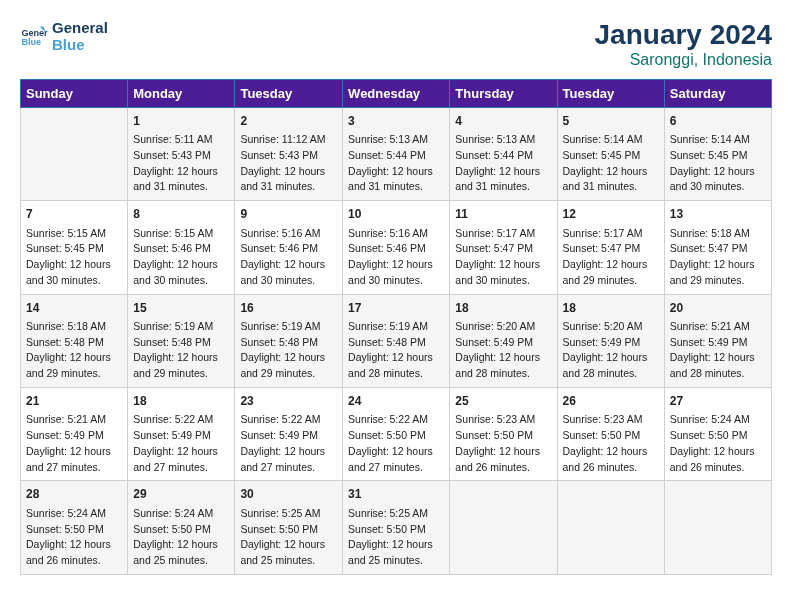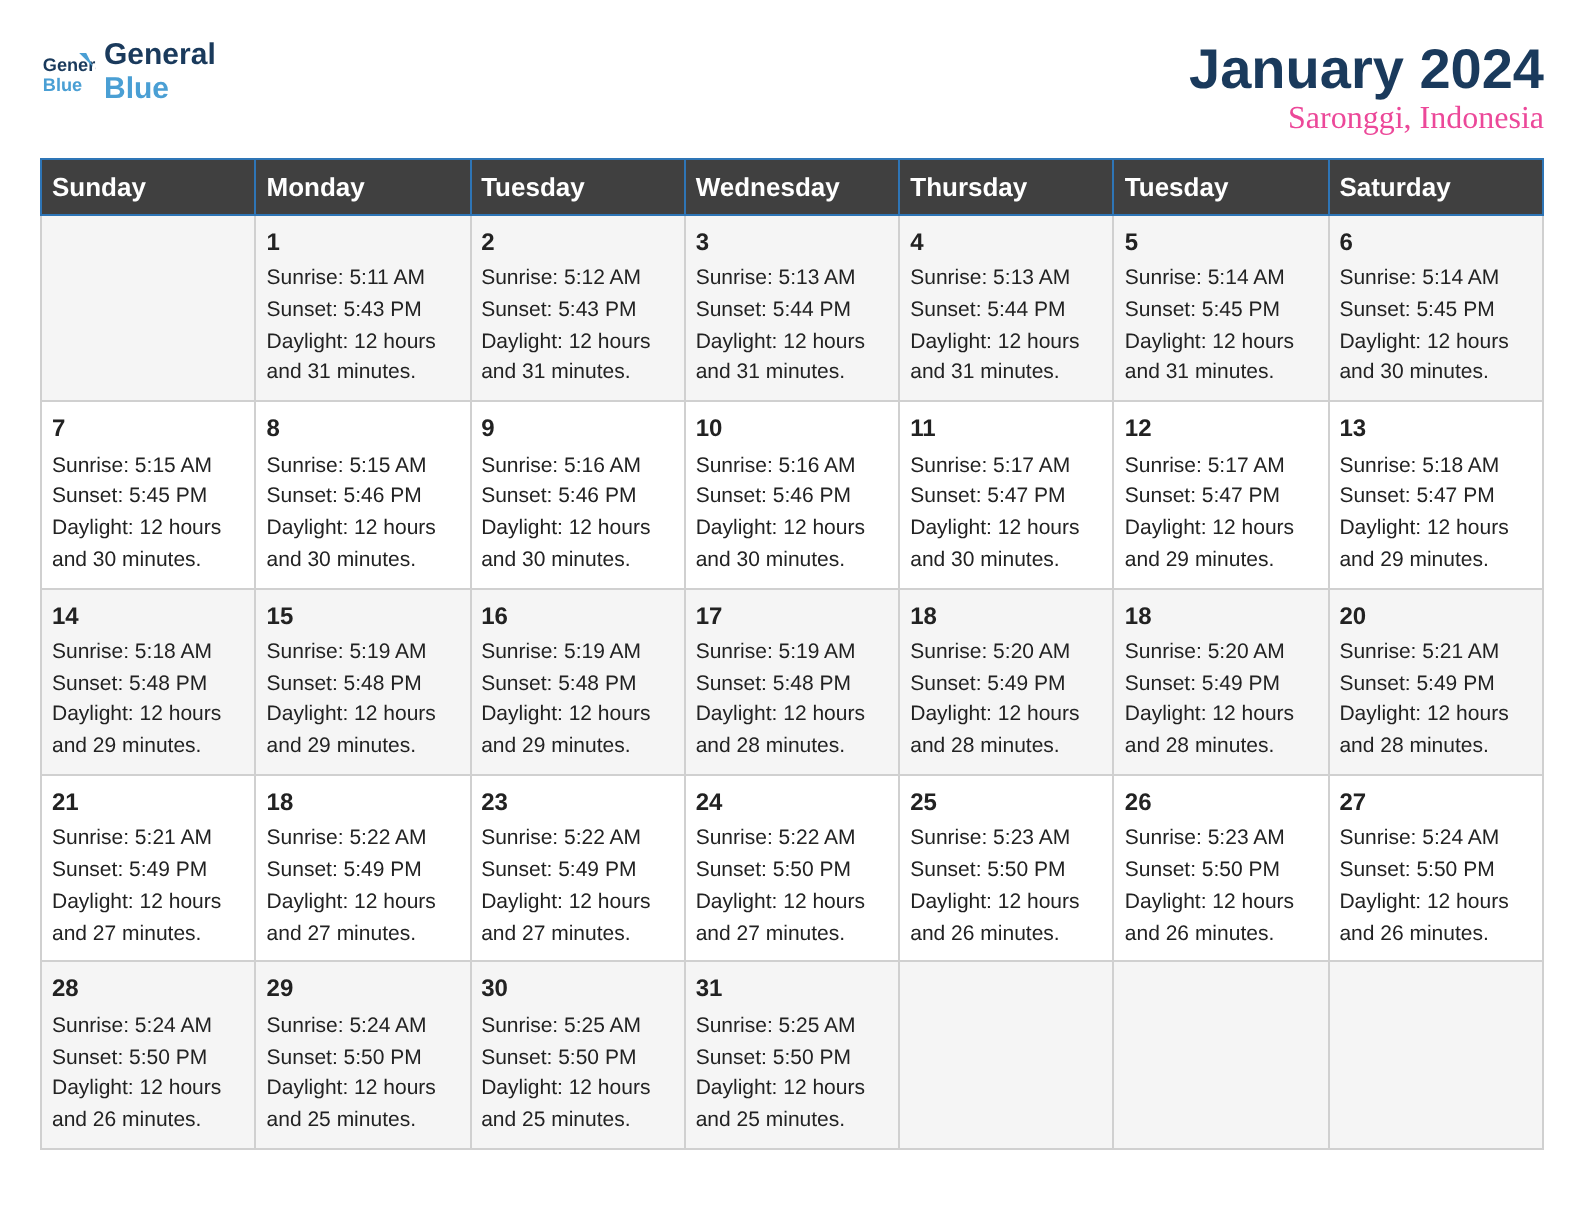--- a/index.html
+++ b/index.html
@@ -29,30 +29,29 @@
       text-align: right;
     }
     .page-title {
       font-size: 28px;
       font-weight: bold;
       color: #1a3a5c;
       line-height: 1.1;
     }
     .subtitle {
       font-size: 16px;
-      color: #ec4899;
-      font-family: Liberation Serif, serif;
+      color: #0f766e;
     }
     table {
       width: 100%;
       border-collapse: collapse;
       font-size: 11px;
     }
     thead tr {
-      background-color: #404040;
+      background-color: #4c1d95;
       color: white;
     }
     thead th {
       padding: 6px 5px;
       text-align: left;
       font-size: 13px;
       font-weight: bold;
       border: 1px solid #2e75b6;
     }
     tbody tr {
@@ -121,21 +120,21 @@
         <td></td>
         <td>
           <span class="day-num">1</span>
           <div class="day-info" style="white-space: pre-line;">Sunrise: 5:11 AM
 Sunset: 5:43 PM
 Daylight: 12 hours
 and 31 minutes.</div>
         </td>
         <td>
           <span class="day-num">2</span>
-          <div class="day-info" style="white-space: pre-line;">Sunrise: 5:12 AM
+          <div class="day-info" style="white-space: pre-line;">Sunrise: 11:12 AM
 Sunset: 5:43 PM
 Daylight: 12 hours
 and 31 minutes.</div>
         </td>
         <td>
           <span class="day-num">3</span>
           <div class="day-info" style="white-space: pre-line;">Sunrise: 5:13 AM
 Sunset: 5:44 PM
 Daylight: 12 hours
 and 31 minutes.</div>

